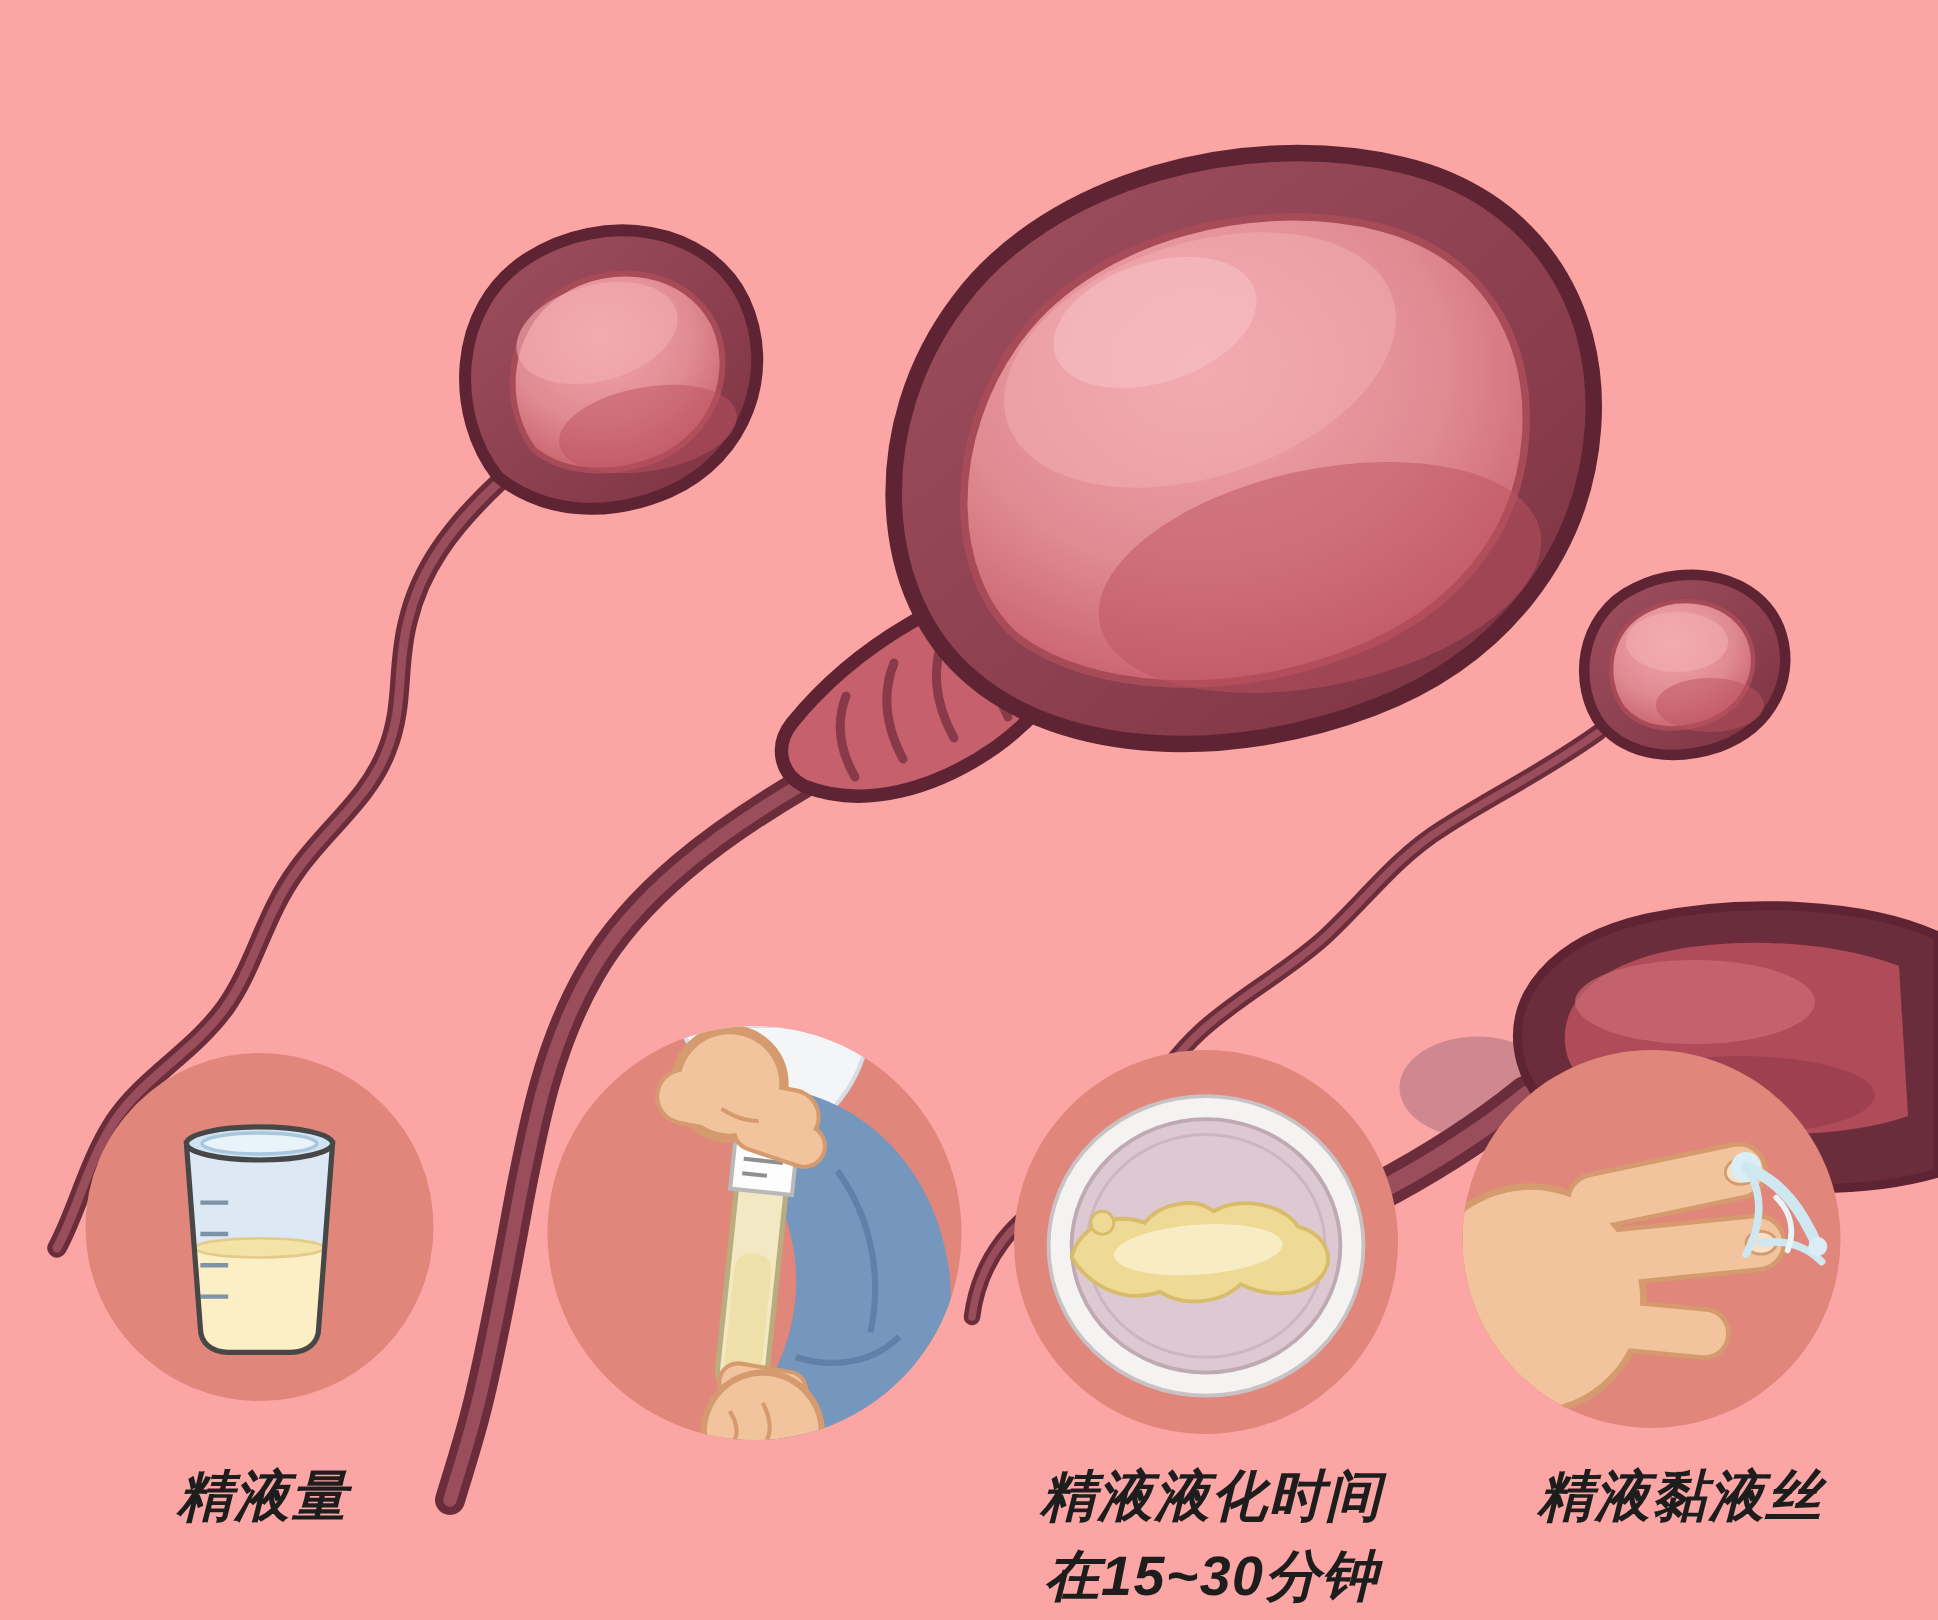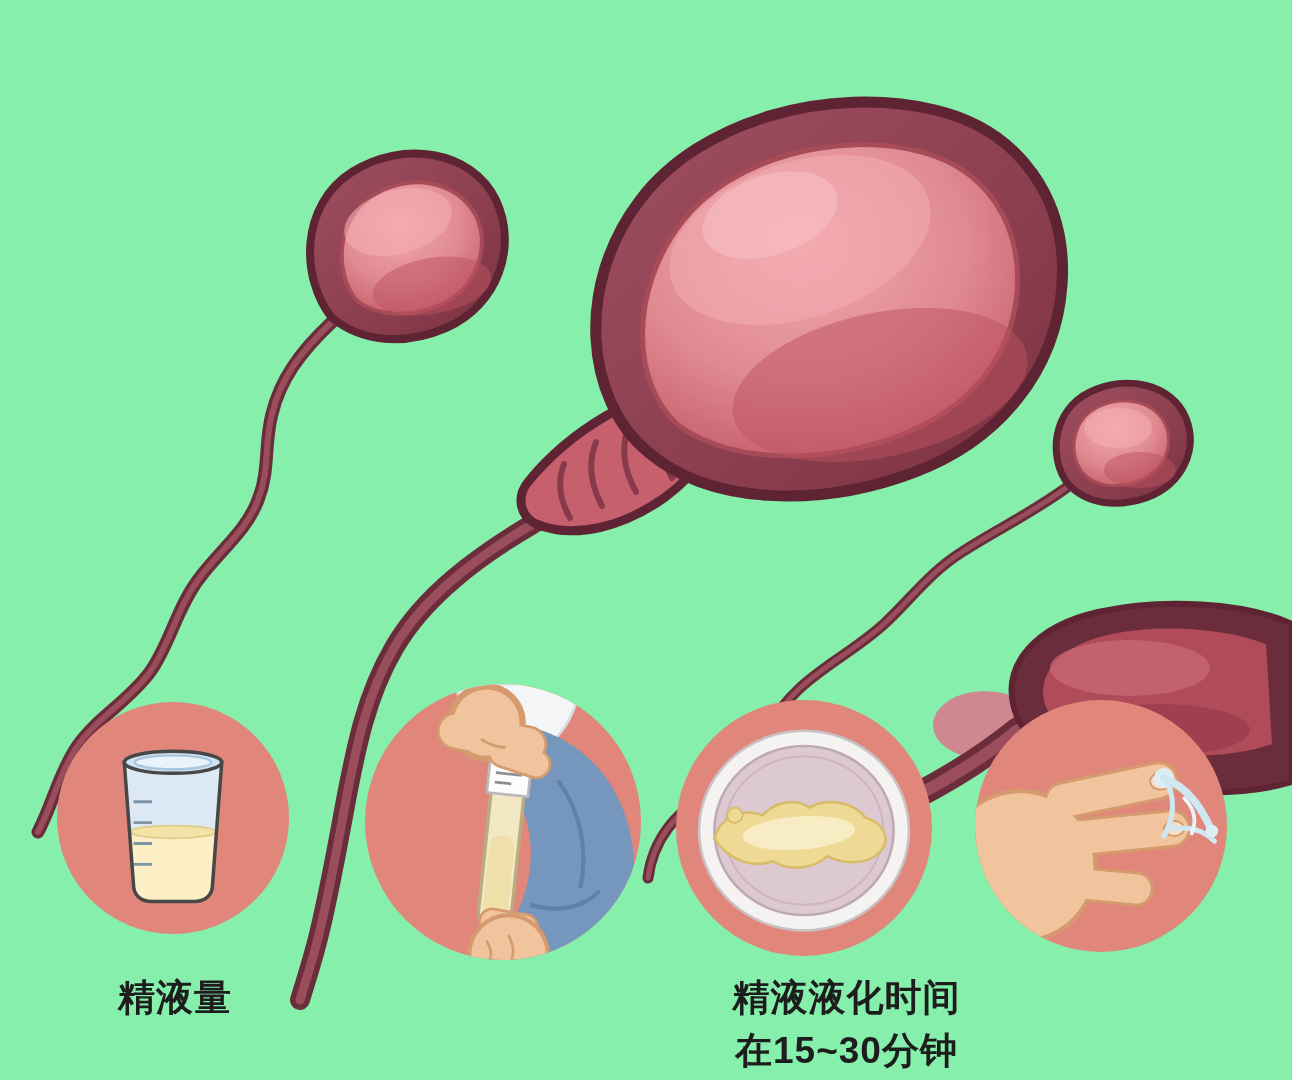--- a/index.html
+++ b/index.html
@@ -1,38 +1,39 @@
 <!DOCTYPE html>
 <html><head>
 <meta charset="utf-8">
 <style>
   html,body{margin:0;padding:0;background:#ffffff;}
   .stage{
     position:relative;width:1292px;height:1080px;
-    background:#86efac;overflow:hidden;
+    background:#fca5a5;overflow:hidden;
     font-family:"Liberation Sans","DejaVu Sans",sans-serif;
+    font-style:italic;
   }
   .bg{position:absolute;left:0;top:0;width:1292px;height:1080px;}
   .circle{
     position:absolute;border-radius:50%;
     background:#e0867b;overflow:hidden;
   }
   .circle svg{position:absolute;left:0;top:0;width:100%;height:100%;}
   .c1{left:57px;top:702px;width:232px;height:232px;}
   .c2{left:365px;top:684px;width:276px;height:276px;}
   .c3{left:676px;top:700px;width:256px;height:256px;}
   .c4{left:975px;top:700px;width:252px;height:252px;}
   .caption{
     position:absolute;top:972px;text-align:center;
     font-weight:700;font-size:37px;line-height:1.42;
     color:#1d1d1d;letter-spacing:1px;
   }
   .cap1{left:20px;width:310px;}
   .cap2{left:345px;width:315px;}
-  .cap3{left:689px;width:315px;}
+  .cap3{left:650px;width:315px;}
   .cap4{left:955px;width:330px;}
   .tail-outer{fill:none;stroke:#6b2d3b;stroke-linecap:round;}
   .tail-core{fill:none;stroke:#9a4e5b;stroke-linecap:round;}
   .rib{fill:none;stroke:#7e3444;stroke-width:6;stroke-linecap:round;opacity:.85;}
 </style>
 </head>
 <body>
 
 <div class="stage">
 
@@ -203,15 +204,16 @@
   </div>
 
   <div class="caption cap1">
     <div>精液量</div>
   </div>
   <div class="caption cap3">
     <div>精液液化时间</div>
     <div>在15~30分钟</div>
   </div>
   <div class="caption cap4">
+    <div>精液黏液丝</div>
   </div>
 
 </div>
 
 </body></html>

